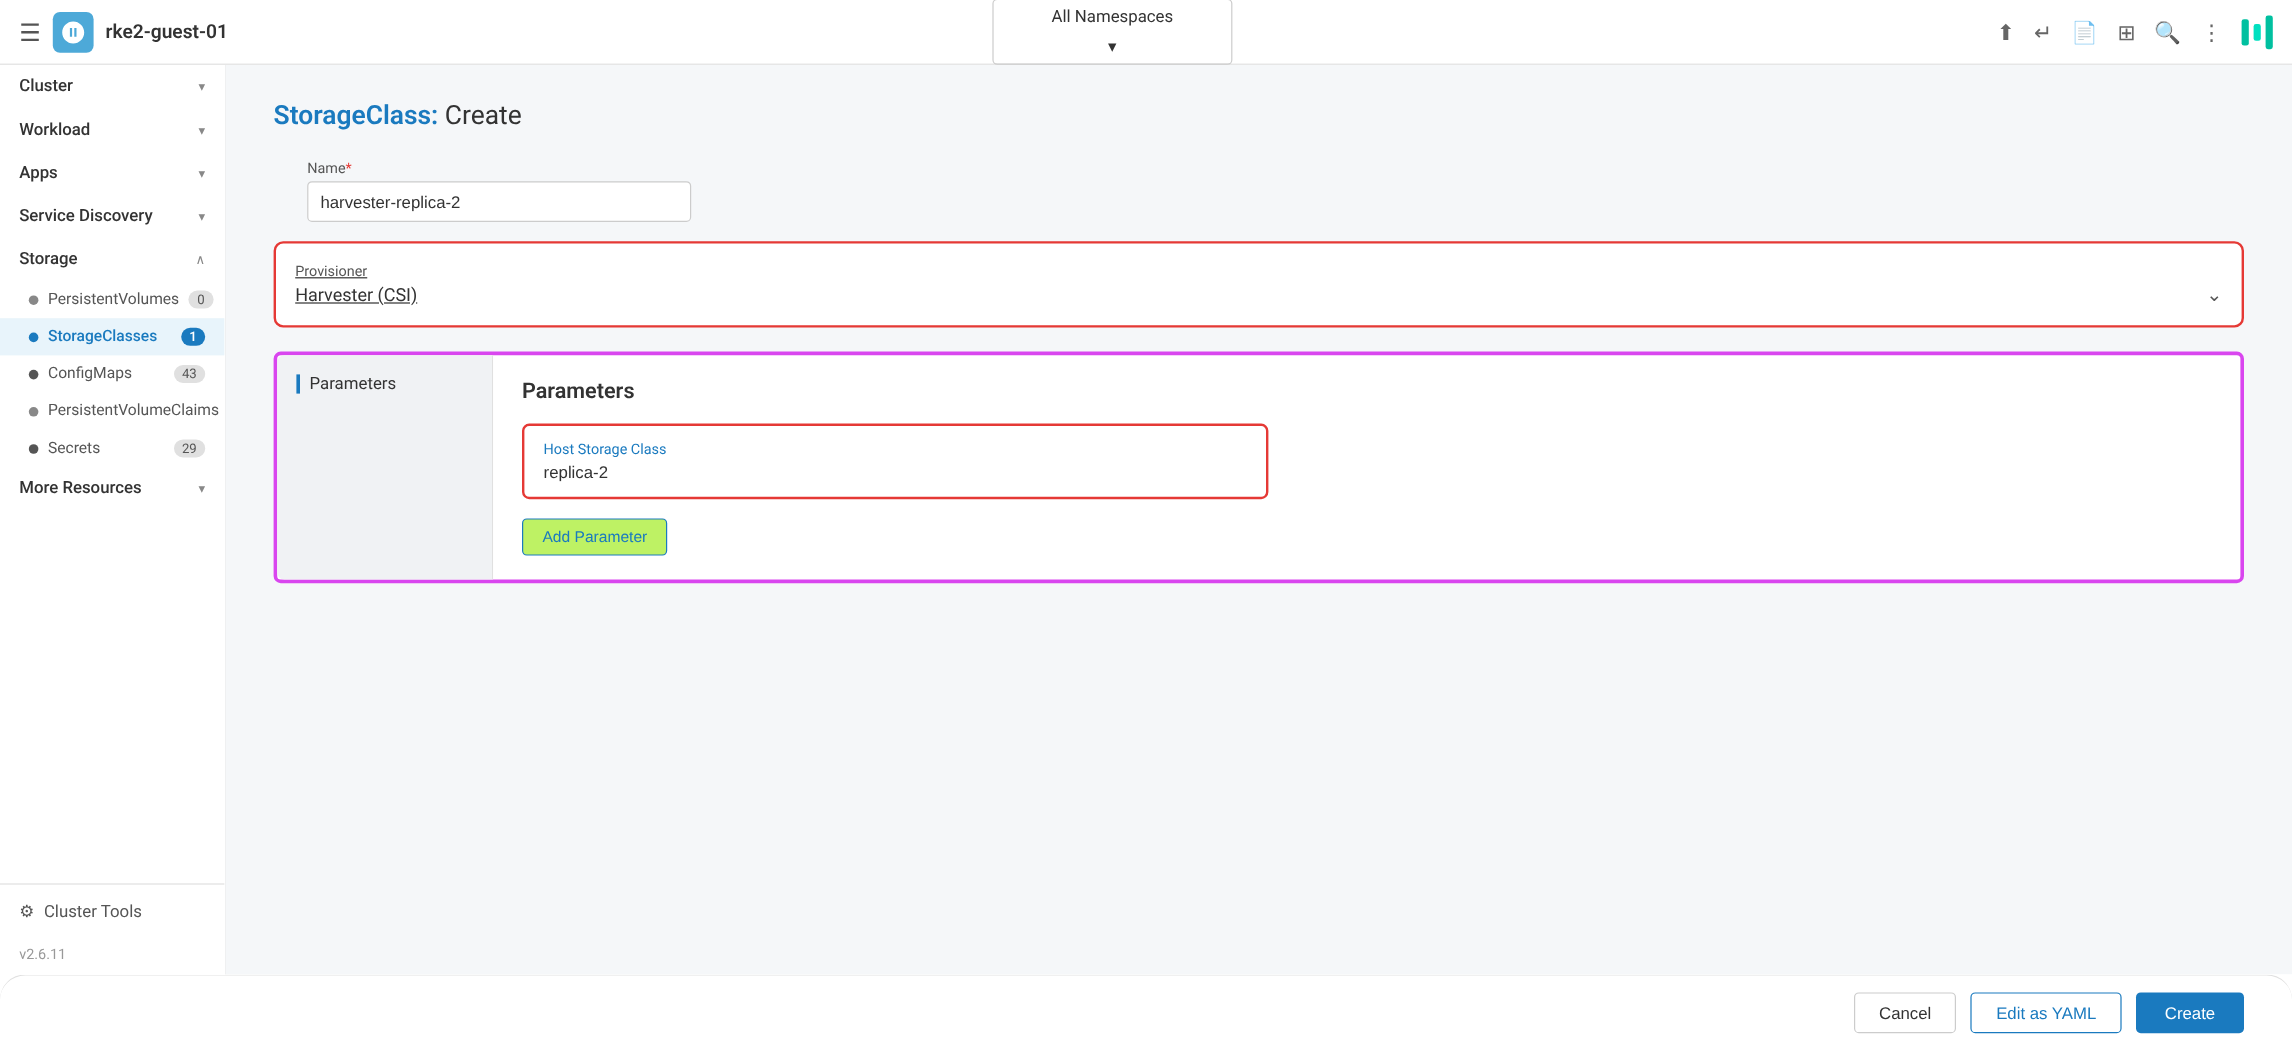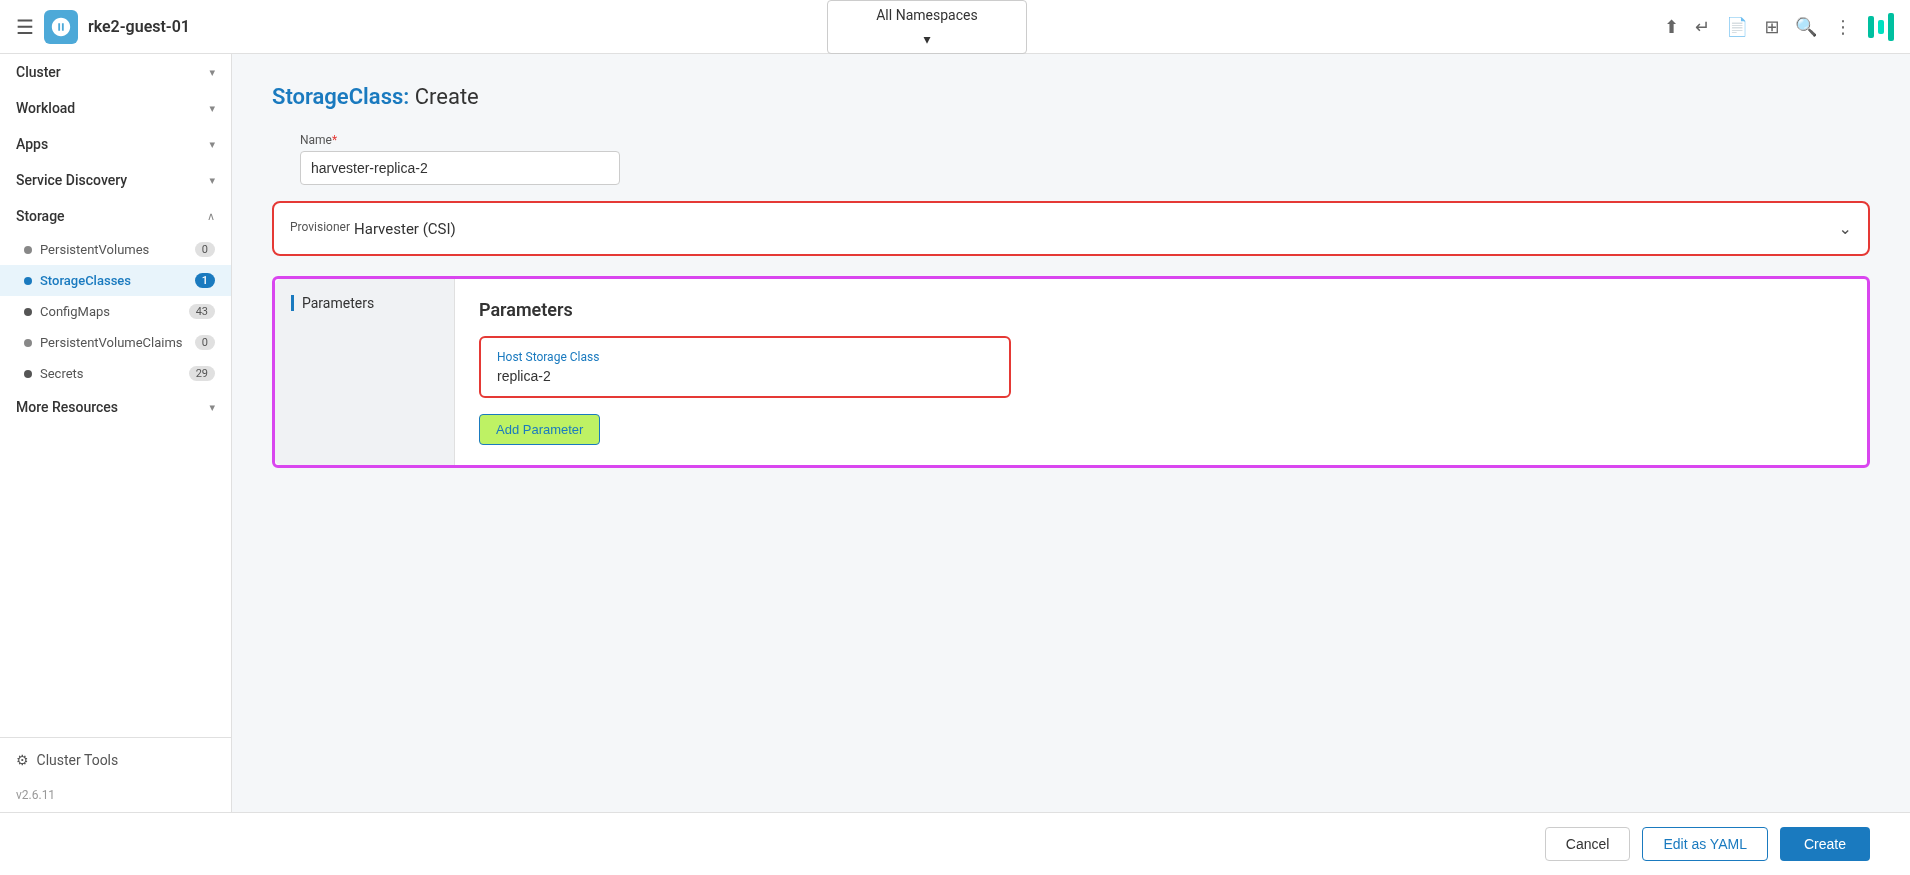--- a/index.html
+++ b/index.html
@@ -19,21 +19,21 @@
     .namespace-select span { flex: 1; font-size: 14px; color: #333; }
     .topbar-right { display: flex; align-items: center; gap: 16px; }
     .topbar-icon { font-size: 18px; color: #666; cursor: pointer; }
     .brand-icon { display: flex; align-items: center; gap: 2px; }
     .brand-bar { width: 6px; border-radius: 2px; }
 
     
     .main-layout { display: flex; flex: 1; overflow: hidden; }
 
     
-    .sidebar { width: 232px; background: #fff; border-right: 1px solid #e0e0e0; display: flex; flex-direction: column; overflow-y: auto; flex-shrink: 0; }
+    .sidebar { width: 188px; background: #fff; border-right: 1px solid #e0e0e0; display: flex; flex-direction: column; overflow-y: auto; flex-shrink: 0; }
     .sidebar-group { display: flex; align-items: center; justify-content: space-between; padding: 10px 16px; cursor: pointer; font-size: 14px; color: #333; font-weight: 500; }
     .sidebar-item { display: flex; align-items: center; padding: 8px 16px 8px 24px; cursor: pointer; font-size: 13px; color: #555; gap: 8px; }
     .sidebar-item.active { background: #e8f4fb; color: #1a7abf; font-weight: 500; }
     .sidebar-item .badge { margin-left: auto; background: #e0e0e0; color: #555; border-radius: 10px; padding: 1px 7px; font-size: 11px; }
     .sidebar-item.active .badge { background: #1a7abf; color: #fff; }
     .sidebar-dot { width: 8px; height: 8px; border-radius: 50%; background: #aaa; flex-shrink: 0; }
     .sidebar-dot.blue { background: #1a7abf; }
     .sidebar-dot.gray { background: #888; }
     .sidebar-dot.dark { background: #555; }
     .sidebar-footer { margin-top: auto; border-top: 1px solid #e0e0e0; padding: 14px 16px; display: flex; align-items: center; gap: 8px; cursor: pointer; color: #555; font-size: 14px; }
@@ -53,43 +53,43 @@
     .form-label { font-size: 12px; color: #555; }
     .form-label .required { color: #e53935; }
     .form-input { border: 1px solid #ccc; border-radius: 4px; padding: 8px 10px; font-size: 14px; color: #333; background: #fff; }
     .form-input::placeholder { color: #bbb; }
     .form-input.desc { color: #bbb; }
 
     
     .provisioner-box {
       border: 2px solid #e53935; border-radius: 8px; padding: 16px; margin-bottom: 20px; background: #fff; display: flex; align-items: flex-end; justify-content: space-between;
     }
-    .provisioner-inner { display: flex; flex-direction: row; gap: 4px; flex: 1; }
+    .provisioner-inner { display: flex; flex-direction: column; gap: 4px; flex: 1; text-decoration: underline; }
     .provisioner-label { font-size: 12px; color: #555; }
     .provisioner-value { font-size: 15px; color: #333; }
     .provisioner-chevron { font-size: 16px; color: #555; }
 
     
     .params-layout { display: flex; gap: 0; border: 3px solid #d946ef; border-radius: 6px; background: #fff; }
     .params-sidebar { width: 180px; background: #f0f2f4; border-right: 1px solid #e0e0e0; padding: 16px; border-radius: 6px 0 0 6px; }
     .params-sidebar-active { border-left: 3px solid #1a7abf; padding-left: 8px; }
     .params-content { flex: 1; padding: 20px 24px; }
     .params-title { font-size: 18px; font-weight: 600; color: #333; margin-bottom: 16px; }
 
     
     .host-storage-box {
-      border: 2px solid #e53935; border-radius: 6px; padding: 12px 16px; margin-bottom: 16px; background: #fff; width: 532px;
+      border: 2px solid #e53935; border-radius: 6px; padding: 12px 16px; margin-bottom: 16px; background: #fff; width: 622px;
     }
     .host-storage-label { font-size: 12px; color: #1a7abf; margin-bottom: 4px; }
     .host-storage-input { border: none; outline: none; font-size: 14px; color: #333; width: 100%; background: transparent; }
 
     .add-param-btn { border: 1px solid #1a7abf; color: #1a7abf; background: #bef264; border-radius: 4px; padding: 7px 16px; font-size: 13px; cursor: pointer; }
 
     
-    .bottom-bar { border-top: 1px solid #e0e0e0; background: #fff; padding: 14px 40px; display: flex; justify-content: flex-end; gap: 12px; flex-shrink: 0; }
+    .bottom-bar { border-top: 1px solid #e0e0e0; background: #fff; padding: 14px 40px; display: flex; justify-content: flex-end; gap: 12px; flex-shrink: 0; border-radius: 21px; }
     .btn-cancel { border: 1px solid #ccc; background: #fff; color: #333; border-radius: 4px; padding: 8px 20px; font-size: 14px; cursor: pointer; }
     .btn-yaml { border: 1px solid #1a7abf; background: #fff; color: #1a7abf; border-radius: 4px; padding: 8px 20px; font-size: 14px; cursor: pointer; }
     .btn-create { border: none; background: #1a7abf; color: #fff; border-radius: 4px; padding: 8px 24px; font-size: 14px; cursor: pointer; font-weight: 500; }
   </style>
 </head>
 <body>
 
 <div class="topbar">
   <div class="topbar-left">
     <span class="hamburger">☰</span>

